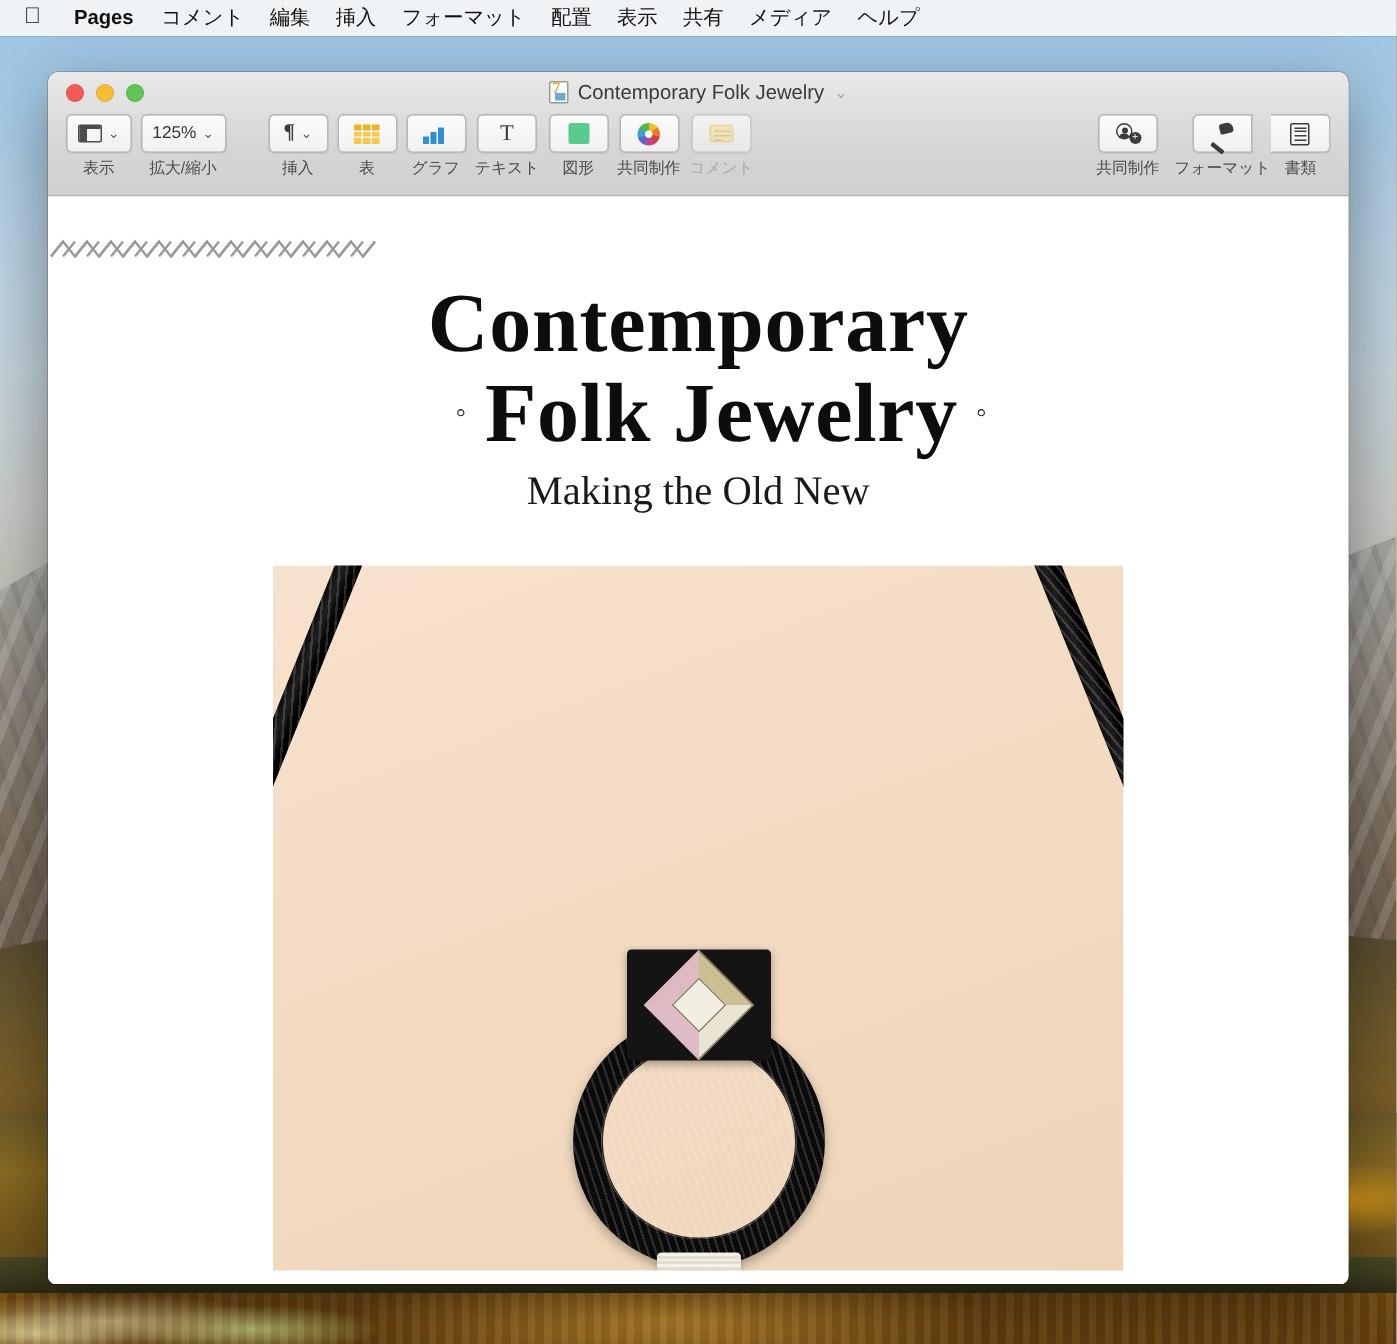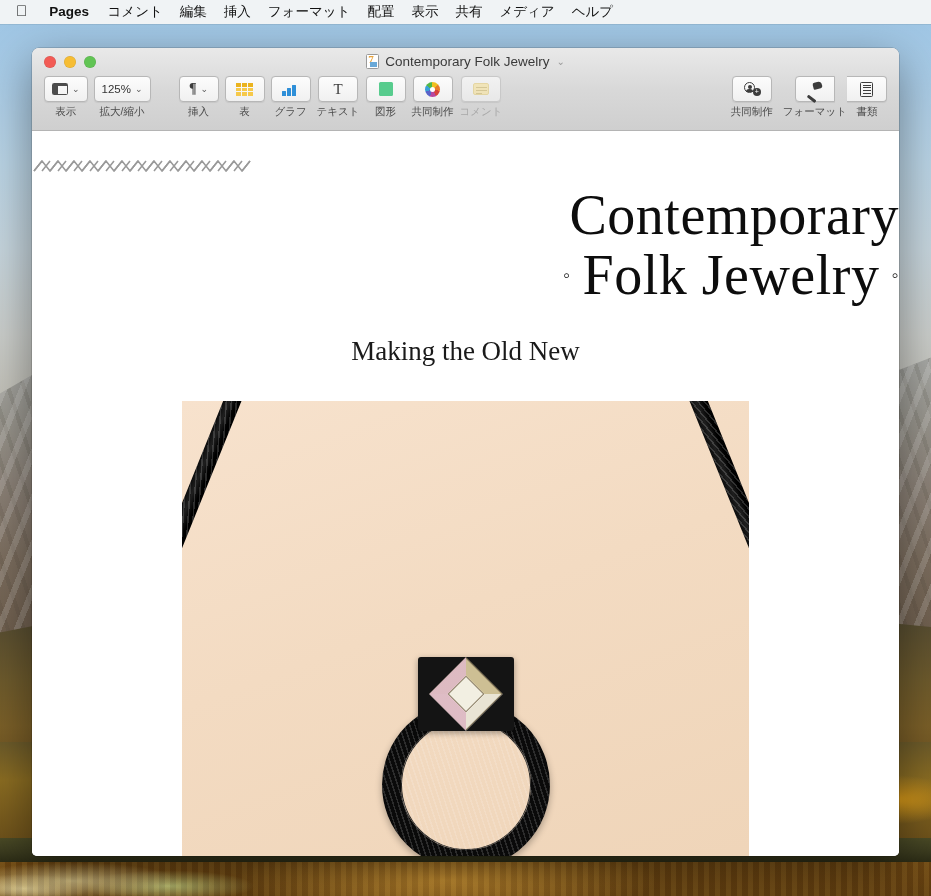--- a/index.html
+++ b/index.html
@@ -227,34 +227,34 @@
   #canvas {
     flex:1 1 auto; background:#fff; overflow:hidden; position:relative;
   }
   #page { padding-top:26px; }
 
   #divider {
     width:222px; height:18px; margin:0 auto 6px auto;
     color:#9a9a9a;
   }
   #doc-title {
-    text-align:right;
+    text-align:center;
     font-family:"Liberation Serif", serif;
     font-size:56px; line-height:60px; color:#0d0d0d;
-    font-weight:normal; letter-spacing:.5px;
+    font-weight:bold; letter-spacing:.5px;
   }
   #doc-title .line2 { display:block; white-space:nowrap;margin-left:31px; }
   .orn { font-size:20px; vertical-align:middle; position:relative; top:-6px; color:#1a1a1a; }
   .orn.left  { margin-right:12px; }
   .orn.right { margin-left:12px; }
   #doc-subtitle {
     text-align:center;
     font-family:"Liberation Serif", serif;
     font-size:27px; line-height:32px; color:#1a1a1a;
-    margin-top:24px; font-weight:normal;
+    margin-top:0; font-weight:normal;
   }
 
   
   #photo-wrap { margin:34px auto 0 auto; width:567px; height:470px; overflow:hidden; }
   #photo {
     width:567px; height:560px; position:relative;
     background:linear-gradient(160deg,#f7e2cd 0%, #f3dbc2 40%, #eed3b6 100%);
   }
   
   .cord-arm {

